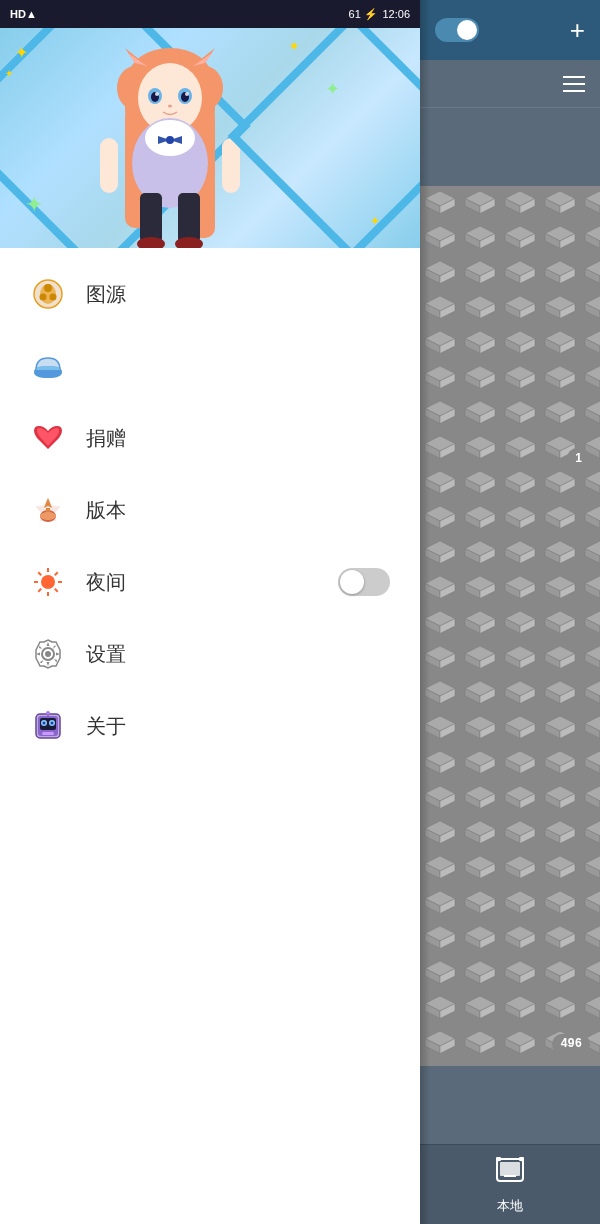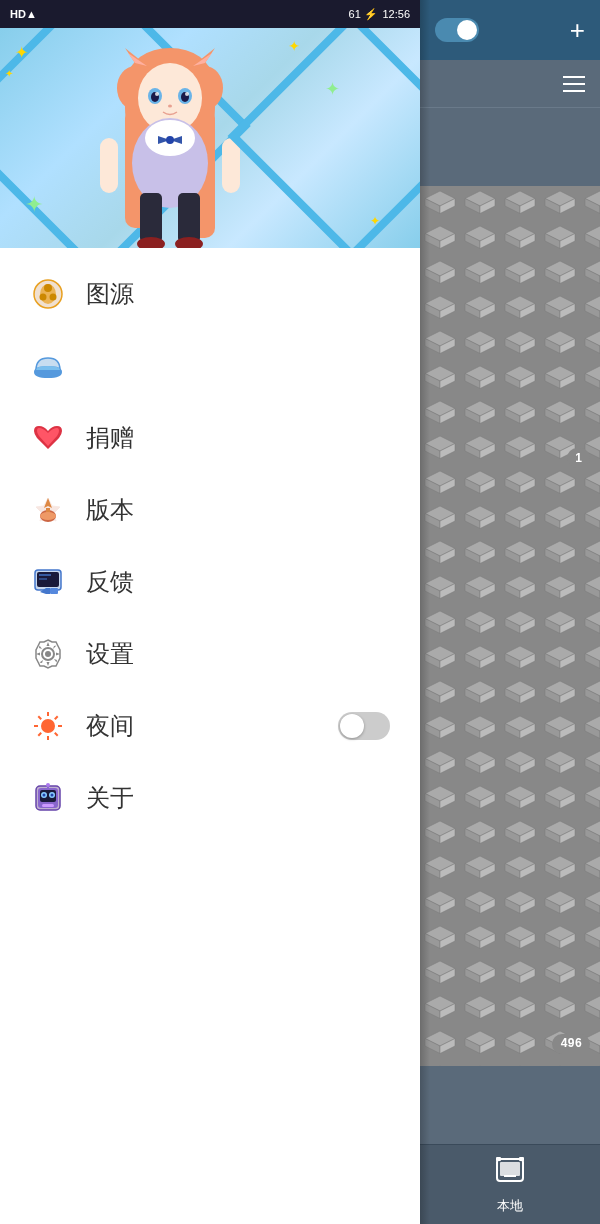--- a/index.html
+++ b/index.html
@@ -114,21 +114,21 @@
       height: 36px;
       margin-right: 20px;
       display: flex;
       align-items: center;
       justify-content: center;
       font-size: 24px;
       flex-shrink: 0;
     }
 
     .menu-label {
-      font-size: 24px;
+      font-size: 20px;
       color: #333;
       flex: 1;
     }
 
     
     .toggle-switch {
       width: 52px;
       height: 28px;
       background: #ccc;
       border-radius: 14px;
@@ -289,21 +289,21 @@
 </head>
 <body>
 
 <div class="left-panel">
 
   <div class="status-bar">
     <span class="status-left">HD▲</span>
     <span class="status-right">
       <span>61</span>
       <span>⚡</span>
-      <span>12:56</span>
+      <span>12:06</span>
     </span>
   </div>
 
   <div class="hero-image" style="margin-top:28px;">
 
     <div class="hero-decorations">
       <span class="sparkle yellow" style="top:15px; left:15px; font-size:16px;">✦</span>
       <span class="sparkle yellow" style="top:40px; left:5px; font-size:10px;">✦</span>
       <span class="sparkle green" style="bottom:30px; left:25px; font-size:22px;">✦</span>
       <span class="sparkle yellow" style="top:10px; right:120px; font-size:14px;">✦</span>
@@ -398,70 +398,57 @@
           <polygon points="16,4 20,12 28,13 22,19 24,27 16,23 8,27 10,19 4,13 12,12" fill="#cc6644" opacity="0.15" stroke="#cc6644" stroke-width="1"></polygon>
           <ellipse cx="16" cy="22" rx="8" ry="6" fill="#cc6644"></ellipse>
           <polygon points="16,4 20,14 16,12 12,14" fill="#dd8844"></polygon>
           <rect x="14" y="14" width="4" height="8" fill="#dd8844"></rect>
           <ellipse cx="16" cy="22" rx="8" ry="4" fill="#ee9966"></ellipse>
         </svg>
       </div>
       <span class="menu-label">版本</span>
     </div>
 
-    <div class="menu-item">
-      <div class="menu-icon">
-        <svg width="32" height="32" viewBox="0 0 32 32">
-          <rect x="3" y="4" width="26" height="20" rx="3" fill="#c8d8ee" stroke="#4477cc" stroke-width="1.5"></rect>
-          <rect x="5" y="6" width="22" height="15" rx="2" fill="#1a1a3a"></rect>
-          <rect x="7" y="8" width="12" height="2" fill="#4477cc" opacity="0.7"></rect>
-          <rect x="7" y="12" width="8" height="2" fill="#4477cc" opacity="0.5"></rect>
-          <polygon points="8,26 14,22 18,22 18,28 14,28" fill="#4477cc"></polygon>
-          <rect x="18" y="22" width="8" height="6" rx="1" fill="#5588dd"></rect>
-        </svg>
-      </div>
-      <span class="menu-label">反馈</span>
+
+    <div class="menu-item">
+      <div class="menu-icon">
+        <svg width="32" height="32" viewBox="0 0 32 32">
+          <circle cx="16" cy="16" r="7" fill="#ff6633"></circle>
+          <line x1="16" y1="2" x2="16" y2="6" stroke="#ff6633" stroke-width="2"></line>
+          <line x1="16" y1="26" x2="16" y2="30" stroke="#ff6633" stroke-width="2"></line>
+          <line x1="2" y1="16" x2="6" y2="16" stroke="#ff6633" stroke-width="2"></line>
+          <line x1="26" y1="16" x2="30" y2="16" stroke="#ff6633" stroke-width="2"></line>
+          <line x1="6.3" y1="6.3" x2="9.2" y2="9.2" stroke="#ff6633" stroke-width="2"></line>
+          <line x1="22.8" y1="22.8" x2="25.7" y2="25.7" stroke="#ff6633" stroke-width="2"></line>
+          <line x1="25.7" y1="6.3" x2="22.8" y2="9.2" stroke="#ff6633" stroke-width="2"></line>
+          <line x1="9.2" y1="22.8" x2="6.3" y2="25.7" stroke="#ff6633" stroke-width="2"></line>
+        </svg>
+      </div>
+      <span class="menu-label">夜间</span>
+      <div class="toggle-switch"></div>
     </div>
 
     <div class="menu-item">
       <div class="menu-icon">
         <svg width="32" height="32" viewBox="0 0 32 32">
           <path d="M16 10 A6 6 0 1 1 16 22 A6 6 0 1 1 16 10" fill="none" stroke="#888" stroke-width="2"></path>
           <circle cx="16" cy="16" r="3" fill="#888"></circle>
           <path d="M16 4 L17.5 8 L14.5 8 Z" fill="#888"></path>
           <path d="M16 28 L17.5 24 L14.5 24 Z" fill="#888"></path>
           <path d="M4 16 L8 17.5 L8 14.5 Z" fill="#888"></path>
           <path d="M28 16 L24 17.5 L24 14.5 Z" fill="#888"></path>
           <path d="M7.5 7.5 L10 11 L7 10 Z" fill="#888"></path>
           <path d="M24.5 24.5 L22 21 L25 22 Z" fill="#888"></path>
           <path d="M7.5 24.5 L11 22 L10 25 Z" fill="#888"></path>
           <path d="M24.5 7.5 L21 11 L22 8 Z" fill="#888"></path>
 
           <path d="M16 2 L20 4 L24 4 L26 8 L28 12 L28 16 L28 20 L26 24 L24 28 L20 28 L16 30 L12 28 L8 28 L6 24 L4 20 L4 16 L4 12 L6 8 L8 4 L12 4 Z" fill="none" stroke="#888" stroke-width="1.5"></path>
         </svg>
       </div>
       <span class="menu-label">设置</span>
-    </div>
-
-    <div class="menu-item">
-      <div class="menu-icon">
-        <svg width="32" height="32" viewBox="0 0 32 32">
-          <circle cx="16" cy="16" r="7" fill="#ff6633"></circle>
-          <line x1="16" y1="2" x2="16" y2="6" stroke="#ff6633" stroke-width="2"></line>
-          <line x1="16" y1="26" x2="16" y2="30" stroke="#ff6633" stroke-width="2"></line>
-          <line x1="2" y1="16" x2="6" y2="16" stroke="#ff6633" stroke-width="2"></line>
-          <line x1="26" y1="16" x2="30" y2="16" stroke="#ff6633" stroke-width="2"></line>
-          <line x1="6.3" y1="6.3" x2="9.2" y2="9.2" stroke="#ff6633" stroke-width="2"></line>
-          <line x1="22.8" y1="22.8" x2="25.7" y2="25.7" stroke="#ff6633" stroke-width="2"></line>
-          <line x1="25.7" y1="6.3" x2="22.8" y2="9.2" stroke="#ff6633" stroke-width="2"></line>
-          <line x1="9.2" y1="22.8" x2="6.3" y2="25.7" stroke="#ff6633" stroke-width="2"></line>
-        </svg>
-      </div>
-      <span class="menu-label">夜间</span>
-      <div class="toggle-switch"></div>
     </div>
 
     <div class="menu-item">
       <div class="menu-icon">
         <svg width="32" height="32" viewBox="0 0 32 32">
           <rect x="4" y="4" width="24" height="24" rx="4" fill="#c0b0d0" stroke="#6644aa" stroke-width="1.5"></rect>
           <circle cx="16" cy="10" r="4" fill="#6644aa"></circle>
           <rect x="12" y="10" width="8" height="12" rx="2" fill="#6644aa"></rect>
 
           <rect x="6" y="6" width="20" height="20" rx="3" fill="#8866cc"></rect>

